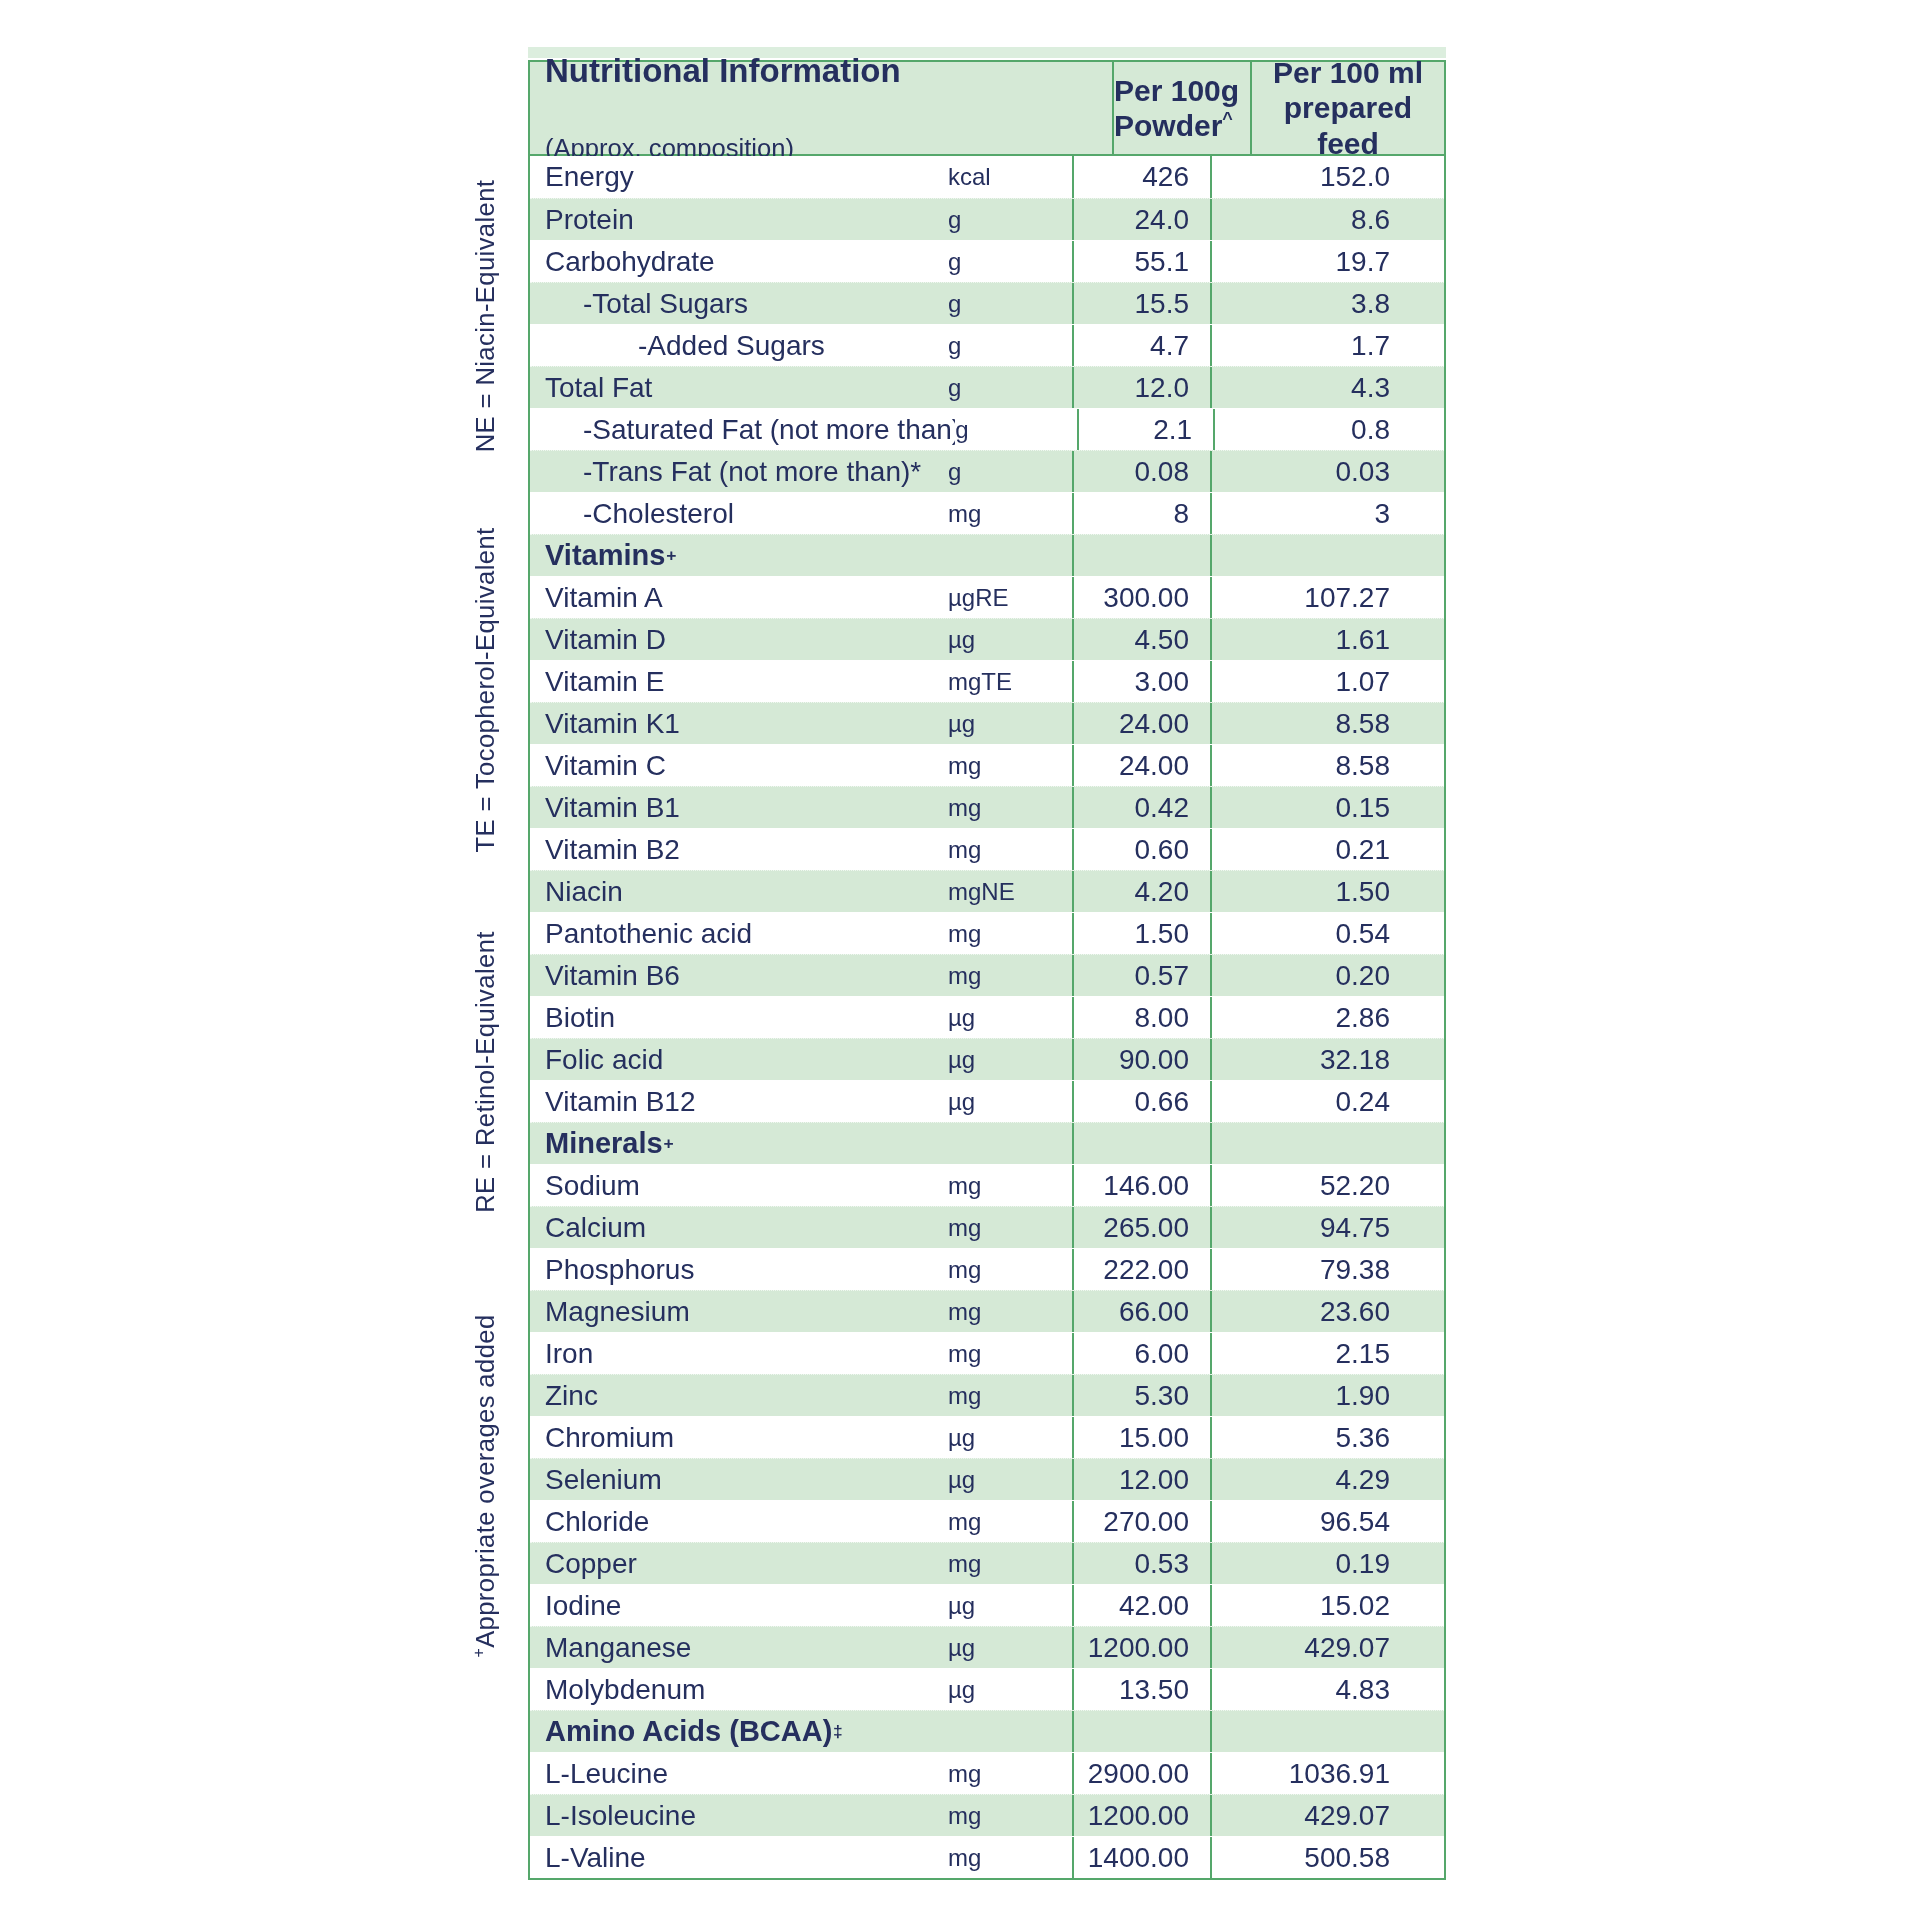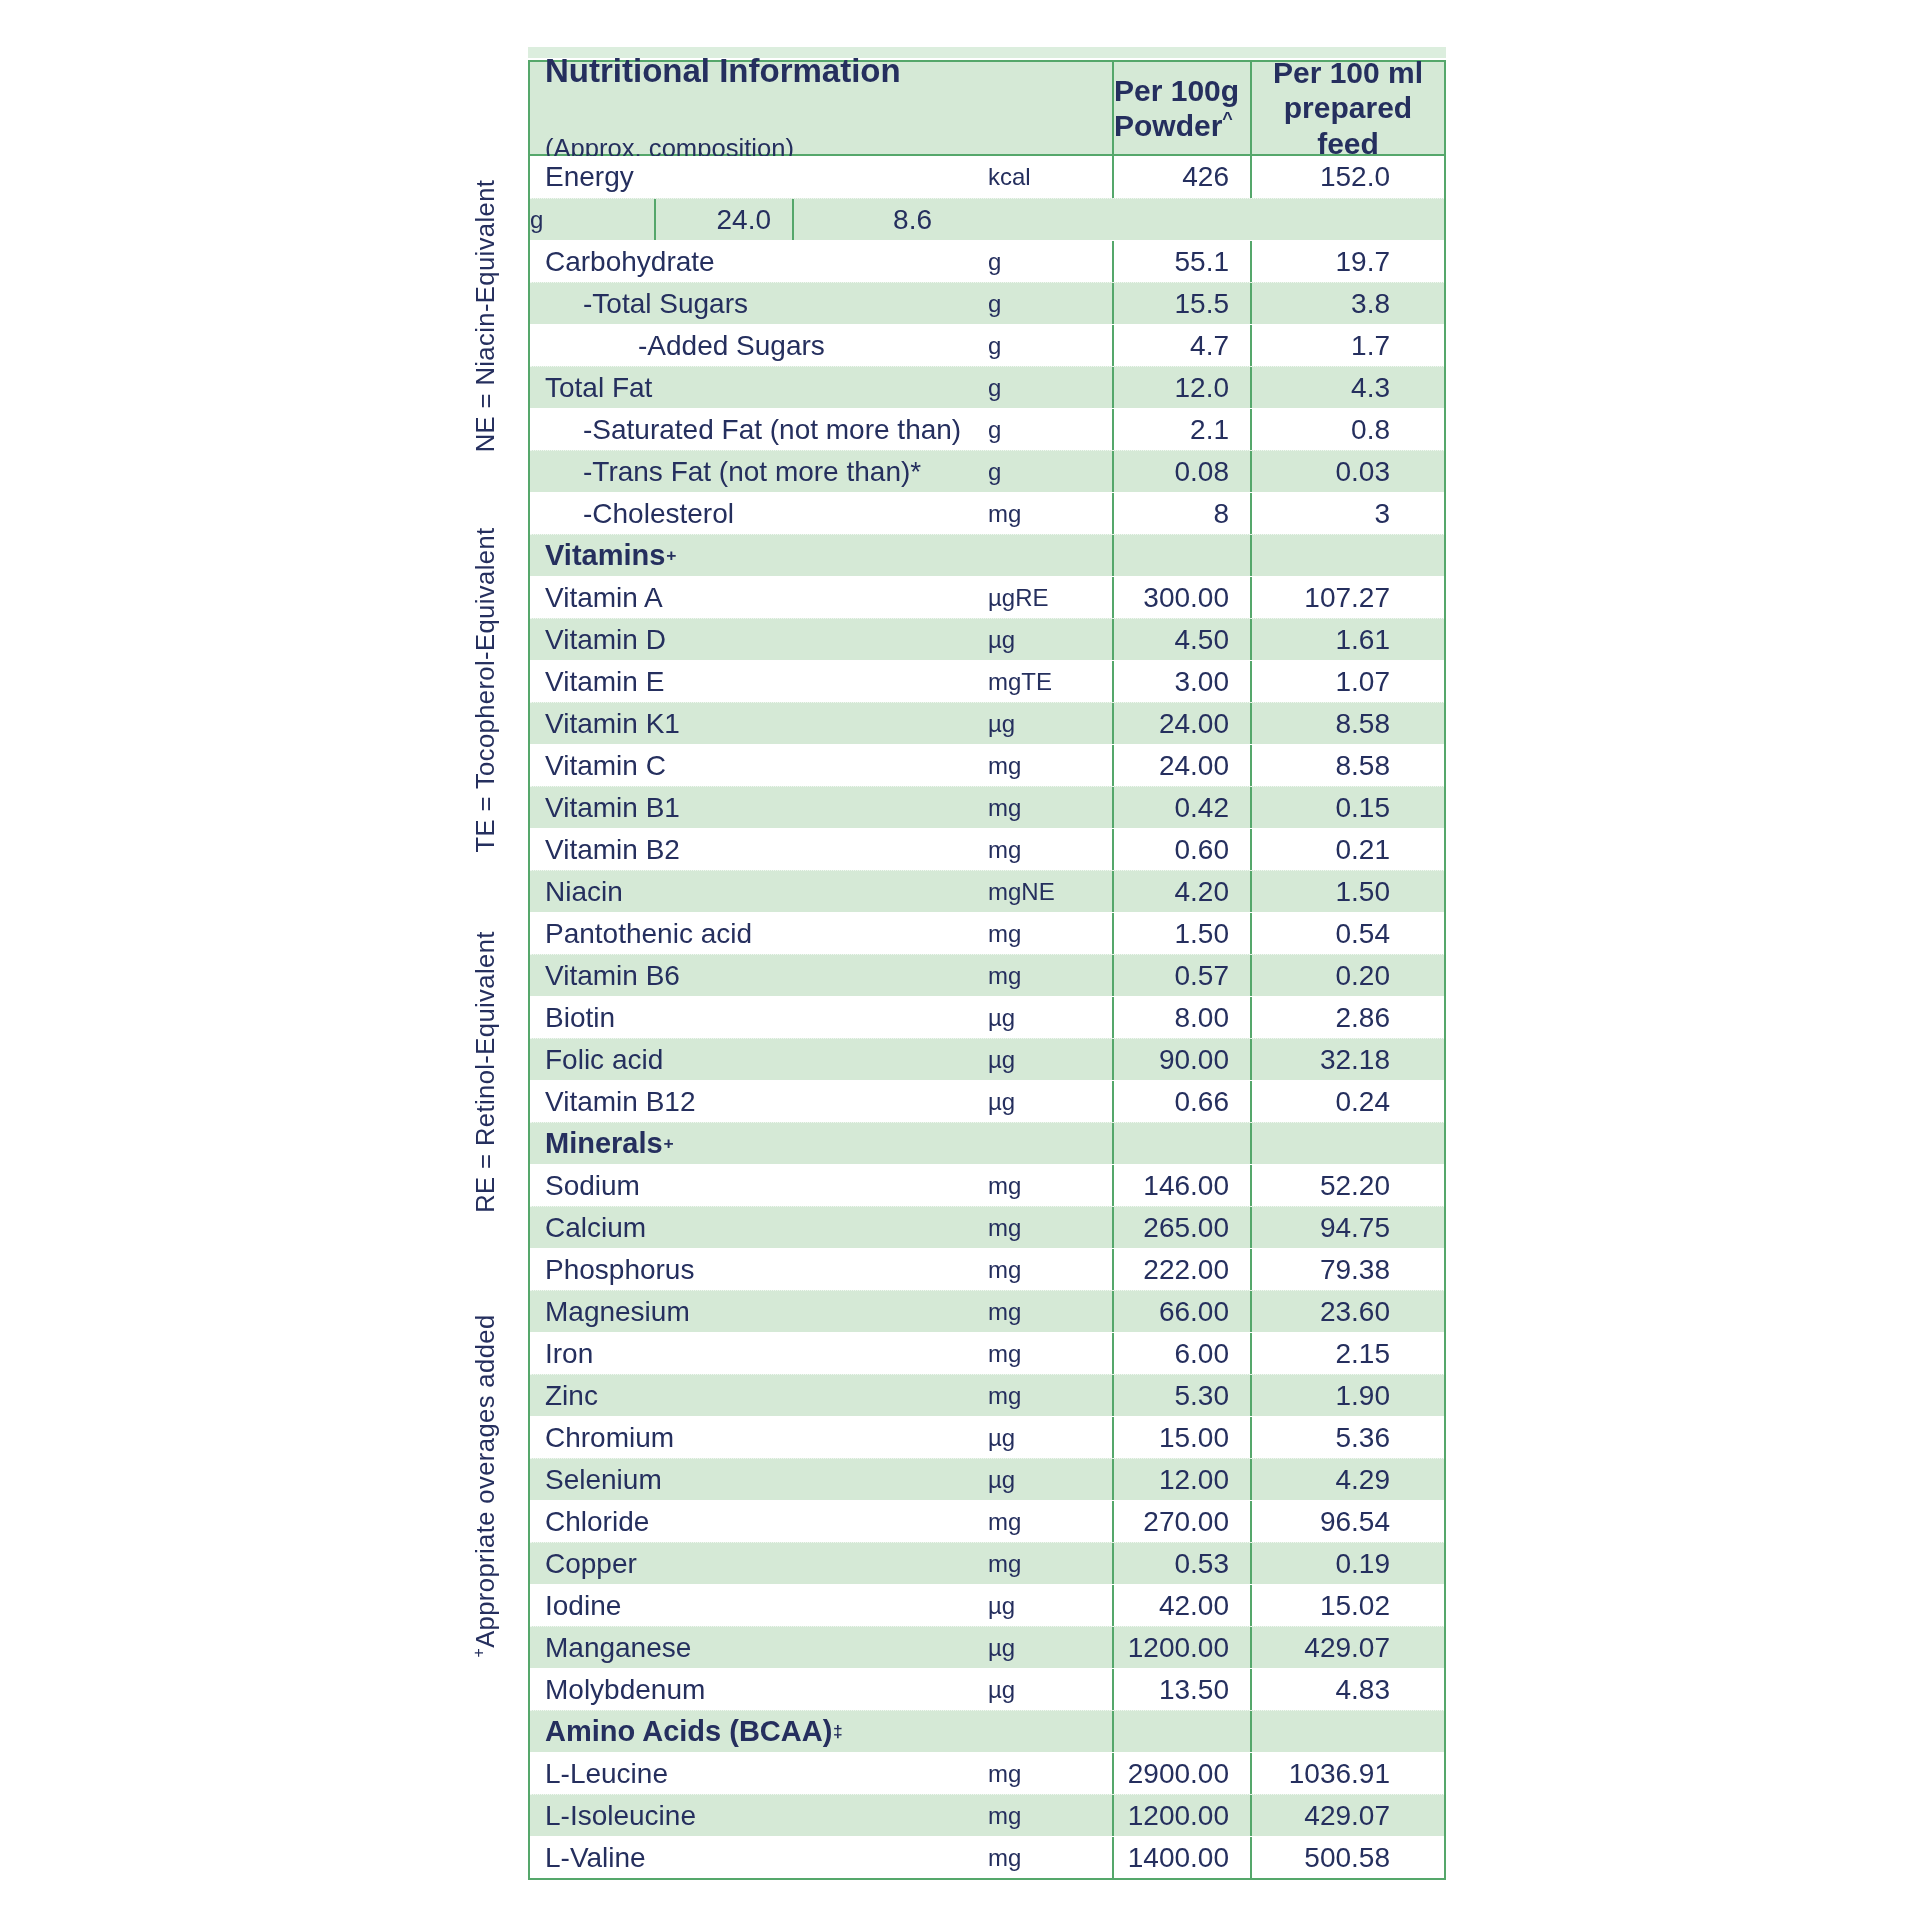--- a/index.html
+++ b/index.html
@@ -57,21 +57,21 @@
   .c-label{flex:1 1 auto;display:flex;align-items:center;padding-left:15px;
            font-size:28px;font-weight:500;box-sizing:border-box;overflow:hidden;white-space:nowrap;}
   .row.indent-1 .c-label{padding-left:53px;}
   .row.indent-2 .c-label{padding-left:80px;margin-left:28px;}
   .row.section .c-label{font-weight:700;font-size:29px;}
   .c-label sup{font-size:0.6em;vertical-align:super;font-weight:700;margin-left:0.8px;}
   .c-unit{width:124px;display:flex;align-items:center;font-size:24px;font-weight:500;
           box-sizing:border-box;}
   .c-v1{width:138px;border-left:2.3px solid var(--green-border);display:flex;align-items:center;
         justify-content:flex-end;padding-right:21px;font-size:28px;font-weight:500;box-sizing:border-box;}
-  .c-v2{width:194px;border-left:2.3px solid var(--green-border);display:flex;align-items:center;
+  .c-v2{width:234px;border-left:2.3px solid var(--green-border);display:flex;align-items:center;
         justify-content:flex-end;padding-right:54px;font-size:28px;font-weight:500;box-sizing:border-box;}
 </style>
 </head>
 <body>
 
 <div class="page">
 
   <div class="top-strip"></div>
 
   <div id="side-notes">
@@ -112,20 +112,24 @@
     <div class="c-label">
             <span class="rl">Energy</span>
             <sup class="rs"></sup>
           </div>
     <div class="c-unit">kcal</div>
     <div class="c-v1">426</div>
     <div class="c-v2">152.0</div>
   </div>
 
   <div class="row shaded">
+    <div class="c-label">
+            <span class="rl">Protein</span>
+            <sup class="rs"></sup>
+          </div>
     <div class="c-unit">g</div>
     <div class="c-v1">24.0</div>
     <div class="c-v2">8.6</div>
   </div>
 
   <div class="row">
     <div class="c-label">
             <span class="rl">Carbohydrate</span>
             <sup class="rs"></sup>
           </div>

